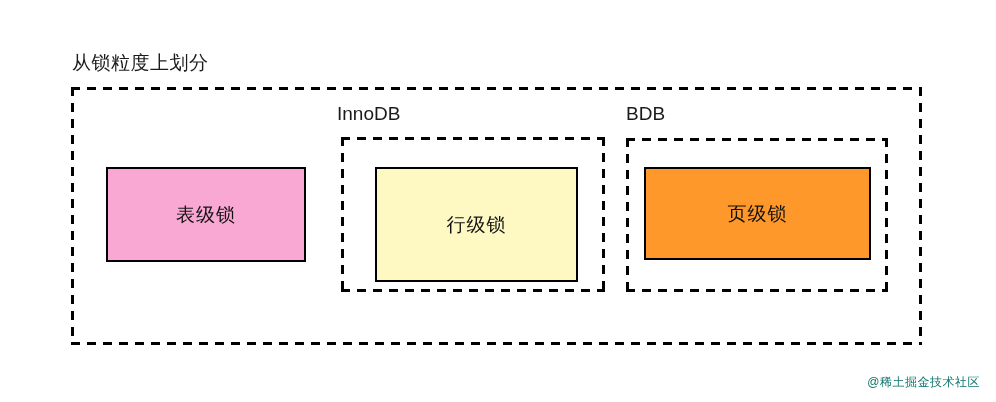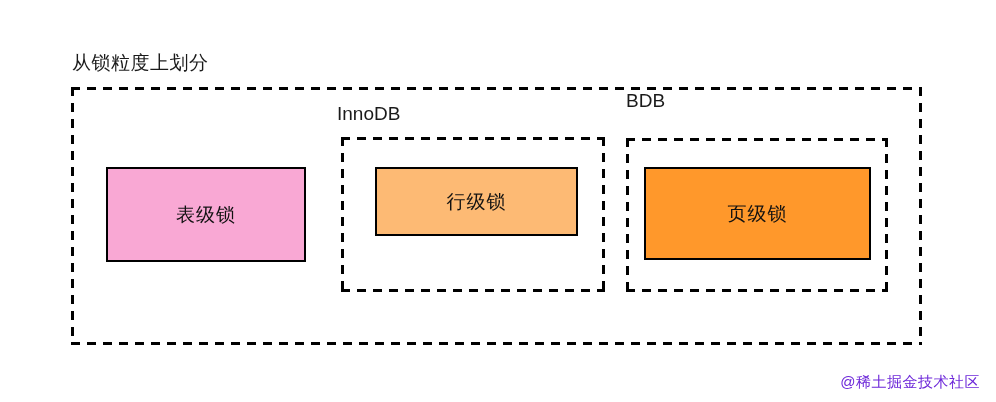--- a/index.html
+++ b/index.html
@@ -96,21 +96,21 @@
     line-height: 22px;
     color: #1a1a1a;
     white-space: nowrap;
   }
   .label-innodb {
     left: 337px;
     top: 103px;
   }
   .label-bdb {
     left: 626px;
-    top: 90px;
+    top: 103px;
   }
 
   
   .lock-box {
     position: absolute;
     box-sizing: border-box;
     border: 2px solid #000000;
     display: flex;
     align-items: center;
     justify-content: center;
@@ -125,40 +125,40 @@
     top: 167px;
     width: 200px;
     height: 95px;
     background: #f9a8d4;
   }
 
   .lock-row {
     left: 375px;
     top: 167px;
     width: 203px;
-    height: 69px;
-    background: #fdba74;
+    height: 115px;
+    background: #fef9c3;
   }
 
   .lock-page {
     left: 644px;
     top: 167px;
     width: 227px;
     height: 93px;
     background: #FF982B;
   }
 
   
   .watermark {
     position: absolute;
     right: 16px;
     bottom: 10px;
-    font-size: 15px;
+    font-size: 12px;
     line-height: 20px;
-    color: #6d28d9;
+    color: #0f766e;
     white-space: nowrap;
     letter-spacing: 0.5px;
   }
 </style>
 </head>
 <body>
 
 <div id="canvas">
 
   <div class="diagram-title">从锁粒度上划分</div>

